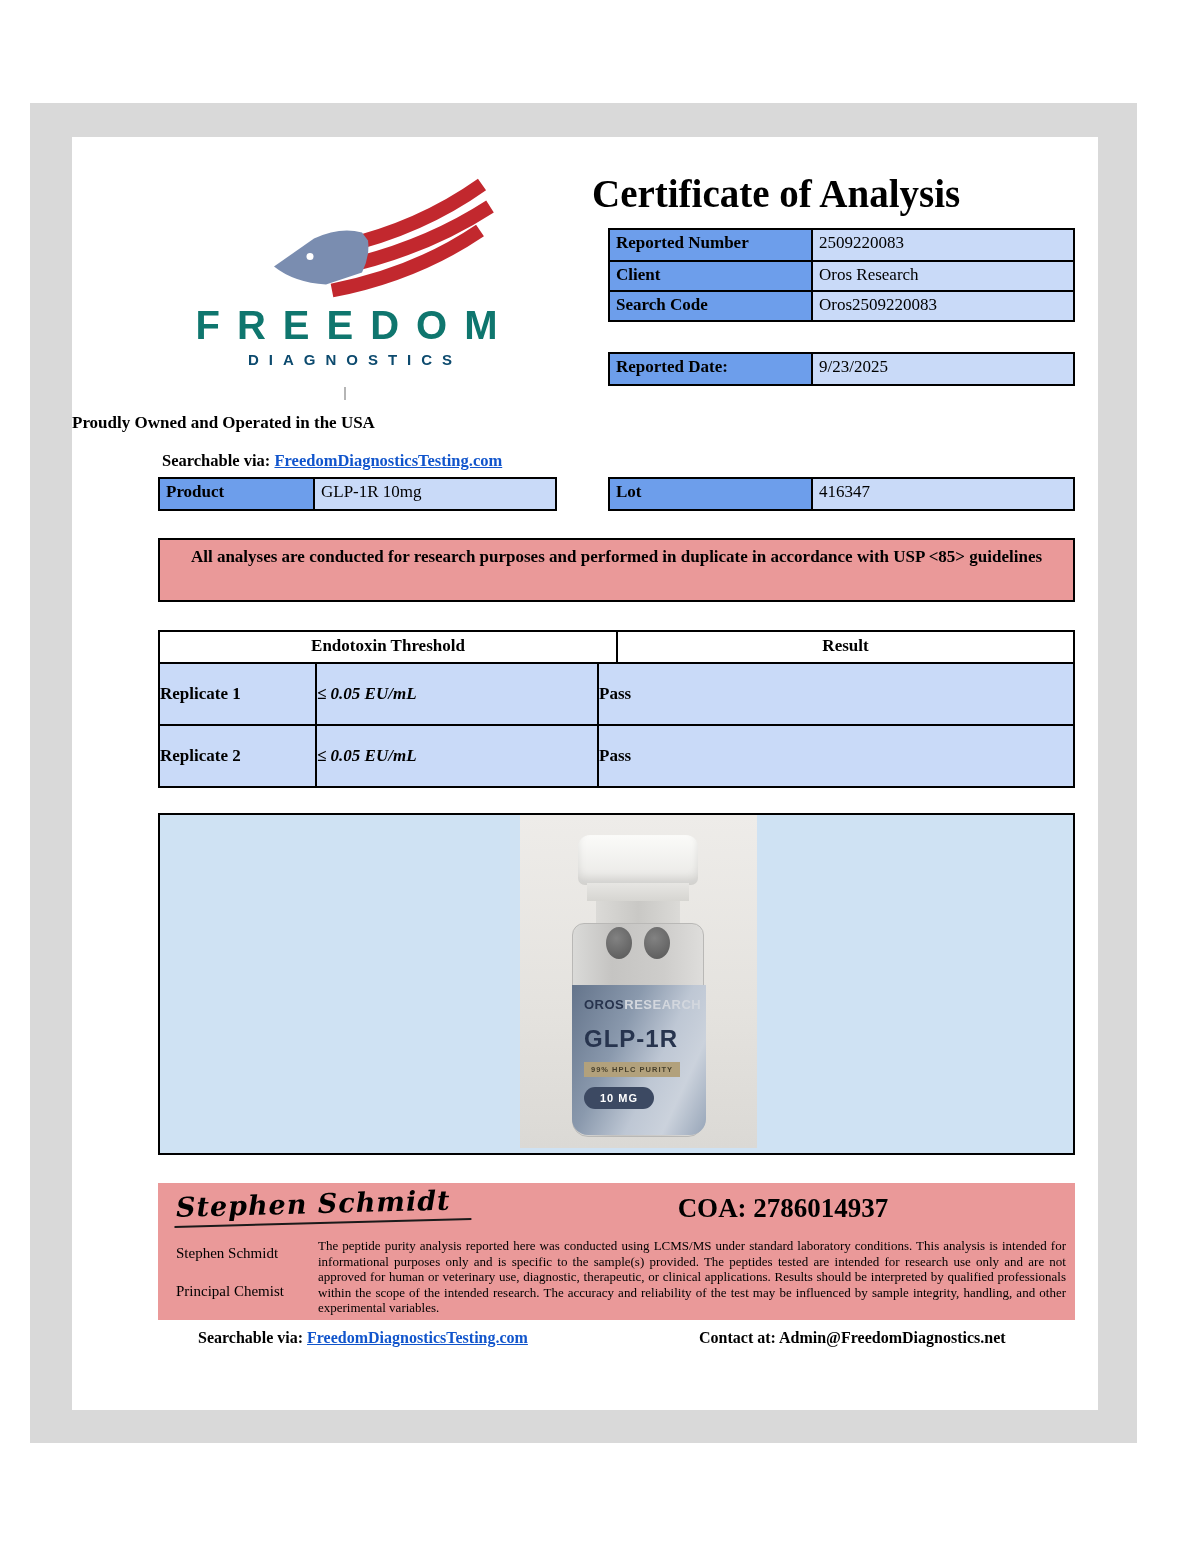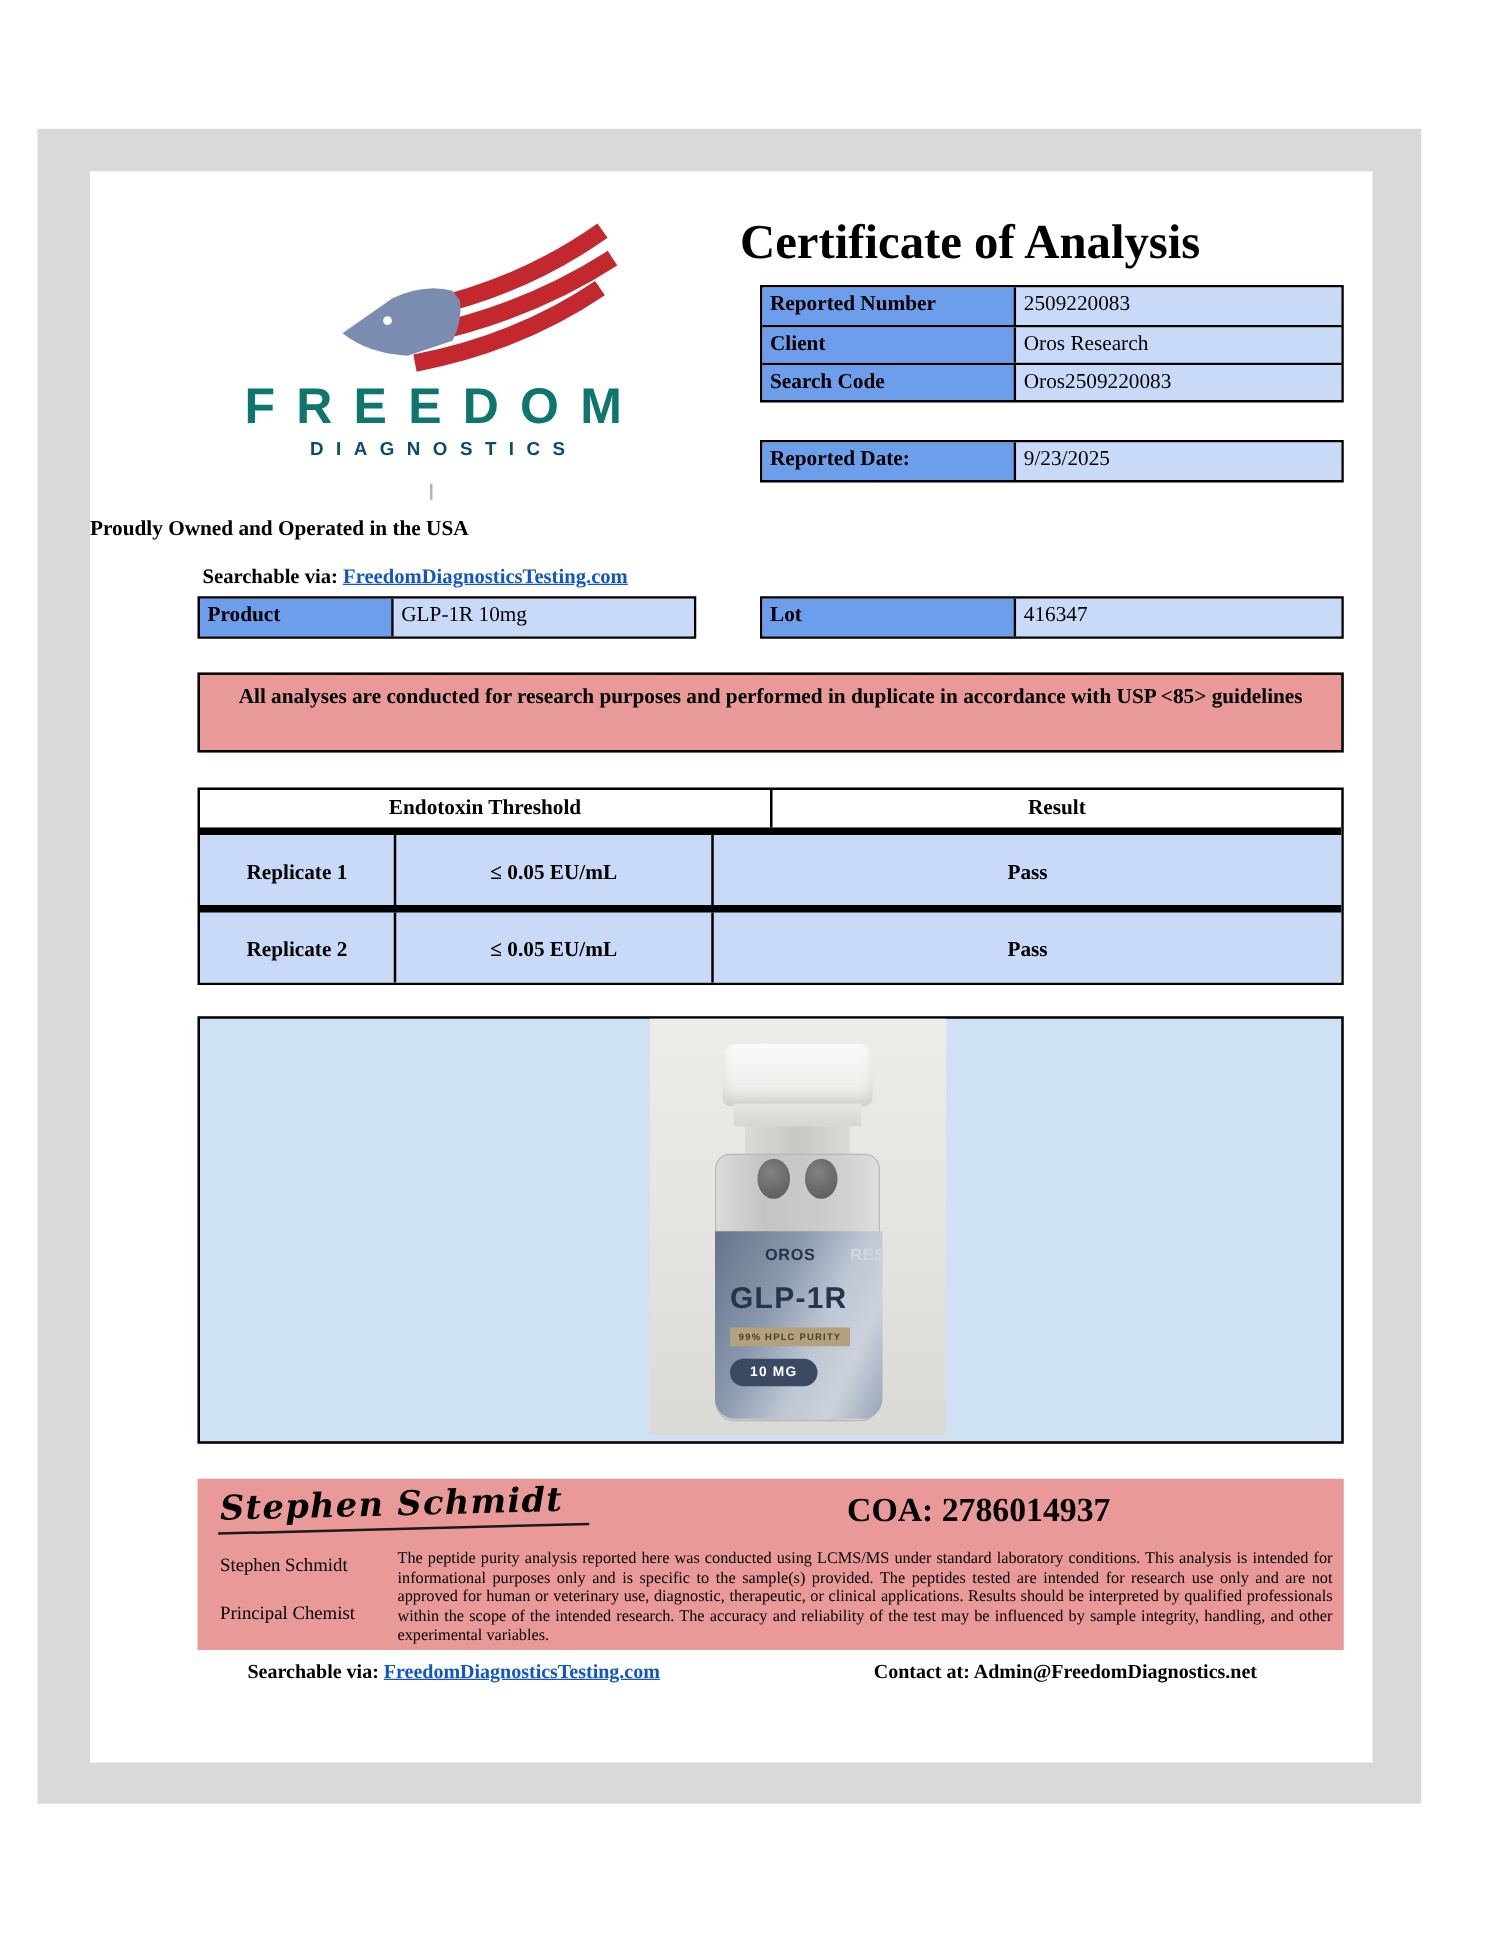--- a/index.html
+++ b/index.html
@@ -41,24 +41,24 @@
 
   .banner { position:absolute; left:86px; top:401px; width:917px; height:64px;
             background:#EA9999; border:2px solid #000; font-weight:bold; font-size:17px;
             text-align:center; line-height:26px; padding:4px 12px 12px 12px; }
 
   
   .endo   { position:absolute; left:86px; top:493px; width:917px; border:2px solid #000; background:#fff; }
   .endo-h { display:flex; height:30px; font-weight:bold; font-size:17px; text-align:center; }
   .endo-h .c1 { width:458px; border-right:2px solid #000; line-height:28px; }
   .endo-h .c2 { flex:1; line-height:28px; }
-  .endo-r { display:flex; height:62px; background:#C9DAF8; border-top:6px solid #000000;
-            font-weight:bold; font-size:17px; text-align:center; }
+  .endo-r { display:flex; height:62px; background:#C9DAF8; border-top:2px solid #000000;
+            font-weight:bold; font-size:17px; text-align:left; }
   .endo-r .a { width:157px; border-right:2px solid #000; line-height:60px; }
-  .endo-r .b { width:254px; border-right:2px solid #000; line-height:60px; }
+  .endo-r .b { width:282px; border-right:2px solid #000; line-height:60px;font-style:italic; }
   .endo-r .c { flex:1; line-height:60px; }
 
   
   .vialbox { position:absolute; left:86px; top:676px; width:917px; height:342px;
              background:#CFE2F3; border:2px solid #000; }
   .photo { position:absolute; left:360px; top:0; width:237px; height:333px;
            background:linear-gradient(180deg,#EEECE9 0%,#E4E2DE 60%,#DBD9D5 100%); }
   .cap      { position:absolute; left:58px; top:20px; width:120px; height:50px;
               background:linear-gradient(180deg,#FBFBF9,#E8E7E4);
               border-radius:12px 12px 7px 7px; box-shadow:inset 0 -7px 9px rgba(0,0,0,0.10); }
@@ -69,21 +69,21 @@
   .vbody    { position:absolute; left:52px; top:108px; width:132px; height:214px;
               background:linear-gradient(90deg,#DADAD8,#C5C4C2 30%,#CECDCB 70%,#DEDDDB);
               border:1px solid #B9B8B6; border-radius:12px 12px 16px 16px; }
   .blob     { position:absolute; width:26px; height:32px; border-radius:50%;
               background:radial-gradient(circle at 40% 35%,#828282,#565656); }
   .blob1 { left:86px; top:112px; } .blob2 { left:124px; top:112px; }
   .vlabel { position:absolute; left:52px; top:170px; width:134px; height:150px;
             border-radius:0 0 16px 16px; overflow:hidden; padding:10px 0 0 12px;
             background:linear-gradient(115deg,#64748B 0%,#8A99AD 35%,#BEC7D4 60%,#CBD2DC 78%,#97A5B8 100%); }
   .vbrand  { font-family:"Liberation Sans", sans-serif; font-size:13px; font-weight:bold;
-             color:#27334D; letter-spacing:0.5px;margin-left:28px; }
+             color:#27334D; letter-spacing:0.5px; }
   .vbrand2 { color:#D3D7DE; font-weight:bold; }
   .vprod   { font-family:"Liberation Sans", sans-serif; font-size:24px; font-weight:bold;
              color:#27344E; letter-spacing:1px; margin-top:12px; }
   .vband   { display:inline-block; margin-top:9px; background:#B2A17C; color:#463F2B;
              font-family:"Liberation Sans", sans-serif; font-size:7.5px; font-weight:bold;
              letter-spacing:1px; padding:3px 7px; }
   .vpill   { display:inline-block; margin-top:10px; background:#3C4962; color:#fff;
              font-family:"Liberation Sans", sans-serif; font-size:11px; font-weight:bold;
              letter-spacing:1px; padding:5px 16px; border-radius:14px; }
 

